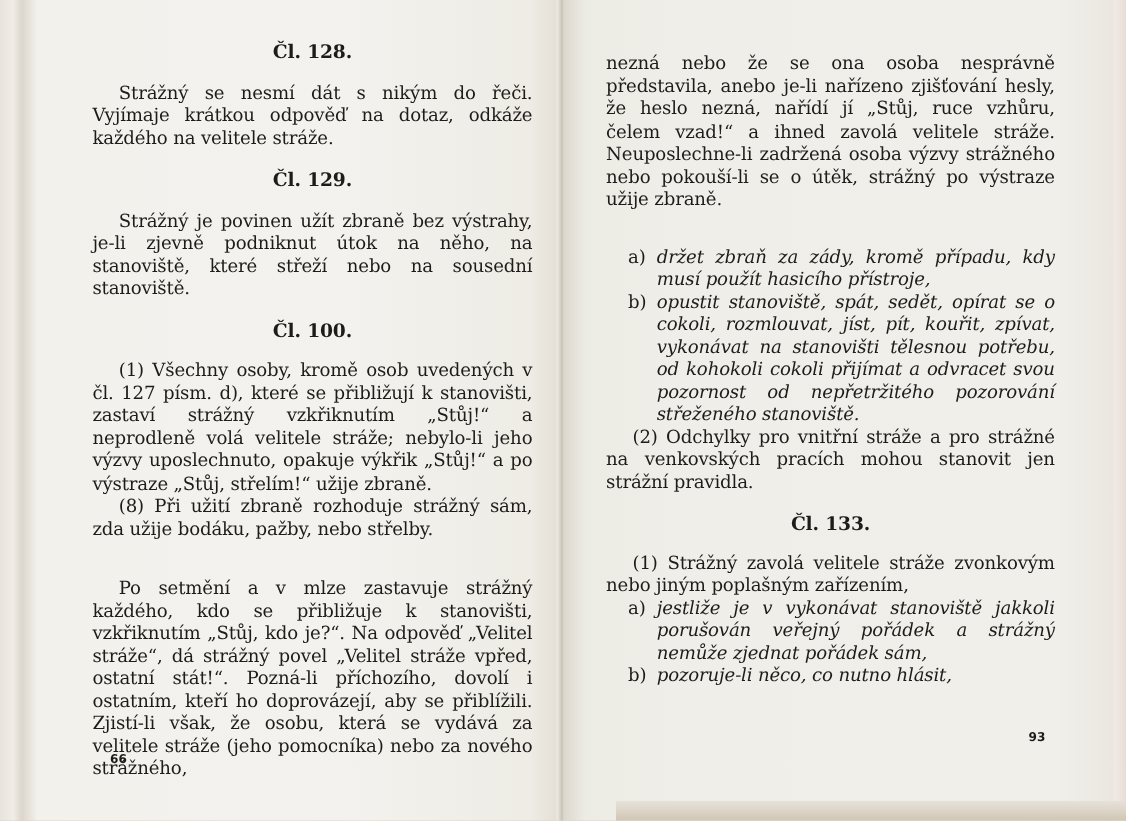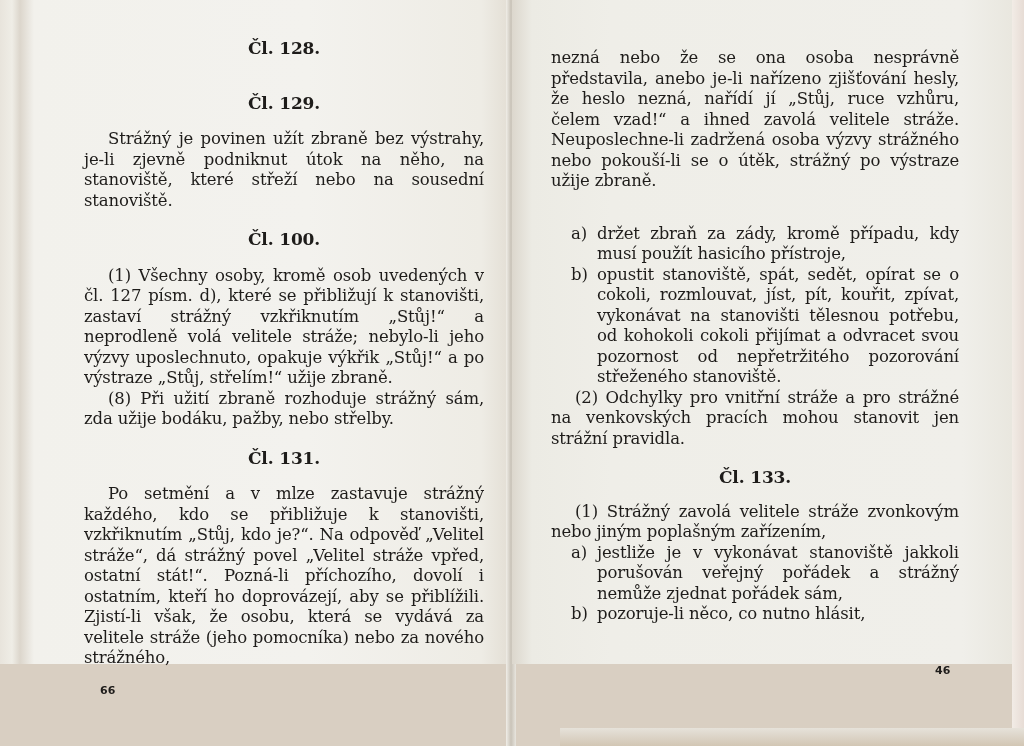--- a/index.html
+++ b/index.html
@@ -4,21 +4,21 @@
   <style>
     html, body { margin: 0; padding: 0; }
     body {
       width: 1024px; height: 746px; overflow: hidden;
       background: #d9cfc2;
       position: relative;
       font-family: "DejaVu Serif", "Liberation Serif", serif;
       color: #1e1c1a;
     }
     .page {
-      position: absolute; top: 0; height: 664px;
+      position: absolute; top: 0; height: 746px;
       box-sizing: border-box;
     }
     .page-left {
       left: 0; width: 512px;
       background: linear-gradient(to right, #e8e4dc 0px, #efede6 12px, #dcd6cc 20px, #f2f1ec 34px, #f3f2ee 60%, #eeece5 94%, #e2ddd3 100%);
     }
     .page-right {
       left: 512px; width: 500px;
       background: linear-gradient(to right, #dcd7cd 0%, #ecebe4 4%, #efeee8 20%, #f0efea 90%, #e9e7df 100%);
     }
@@ -44,48 +44,48 @@
     .right-text { left: 551px; top: 48px; width: 408px; }
     .heading {
       text-align: center;
       font-size: 17px;
       margin: 0;
     }
     p { margin: 0; text-align: justify; }
     .indent { text-indent: 24px; }
     .item { display: flex; margin-left: 20px; }
     .item .label { width: 26px; flex: none; }
-    .item .body { flex: 1; text-align: justify; }
+    .item .body { flex: 1; text-align: justify; font-style: italic; }
     .page-number {
       position: absolute;
       font-family: "DejaVu Sans", "Liberation Sans", sans-serif;
       font-weight: bold;
       font-size: 11px;
     }
     .pn-left { left: 100px; top: 684px; }
     .pn-right { left: 935px; top: 664px; }
   </style>
 </head>
 <body>
 
 <div class="page page-left">
   <div class="text-block left-text">
     <h2 class="heading">Čl. 128.</h2>
     <div style="height:16px"></div>
+    <p class="indent">Strážný se nesmí dát s nikým do řeči. Vyjímaje krátkou odpověď na dotaz, odkáže každého na velitele stráže.</p>
     <div style="height:18px"></div>
     <h2 class="heading">Čl. 129.</h2>
     <div style="height:16px"></div>
     <p class="indent">Strážný je povinen užít zbraně bez výstrahy, je-li zjevně podniknut útok na něho, na stanoviště, které střeží nebo na sousední stanoviště.</p>
     <div style="height:18px"></div>
     <h2 class="heading">Čl. 100.</h2>
     <div style="height:16px"></div>
     <p class="indent">(1) Všechny osoby, kromě osob uvedených v čl. 127 písm. d), které se přibližují k stanovišti, zastaví strážný vzkřiknutím „Stůj!“ a neprodleně volá velitele stráže; nebylo-li jeho výzvy uposlechnuto, opakuje výkřik „Stůj!“ a po výstraze „Stůj, střelím!“ užije zbraně.</p>
     <p class="indent">(8) Při užití zbraně rozhoduje strážný sám, zda užije bodáku, pažby, nebo střelby.</p>
     <div style="height:18px"></div>
-    <h2 class="heading">Čl. 131.</h2>
     <div style="height:16px"></div>
     <p class="indent">Po setmění a v mlze zastavuje strážný každého, kdo se přibližuje k stanovišti, vzkřiknutím „Stůj, kdo je?“. Na odpověď „Velitel stráže“, dá strážný povel „Velitel stráže vpřed, ostatní stát!“. Pozná-li příchozího, dovolí i ostatním, kteří ho doprovázejí, aby se přiblížili. Zjistí-li však, že osobu, která se vydává za velitele stráže (jeho pomocníka) nebo za nového strážného,</p>
   </div>
   <div class="page-number pn-left">66</div>
 </div>
 
 <div class="gutter"></div>
 
 <div class="page page-right">
 </div>
@@ -111,13 +111,13 @@
   <p class="indent">(1) Strážný zavolá velitele stráže zvonkovým nebo jiným poplašným zařízením,</p>
   <div class="item">
     <span class="label">a)</span>
     <span class="body">jestliže je v vykonávat stanoviště jakkoli porušován veřejný pořádek a strážný nemůže zjednat pořádek sám,</span>
   </div>
   <div class="item">
     <span class="label">b)</span>
     <span class="body">pozoruje-li něco, co nutno hlásit,</span>
   </div>
 </div>
-<div class="page-number pn-right">46</div>
+<div class="page-number pn-right">93</div>
 
 </body></html>

